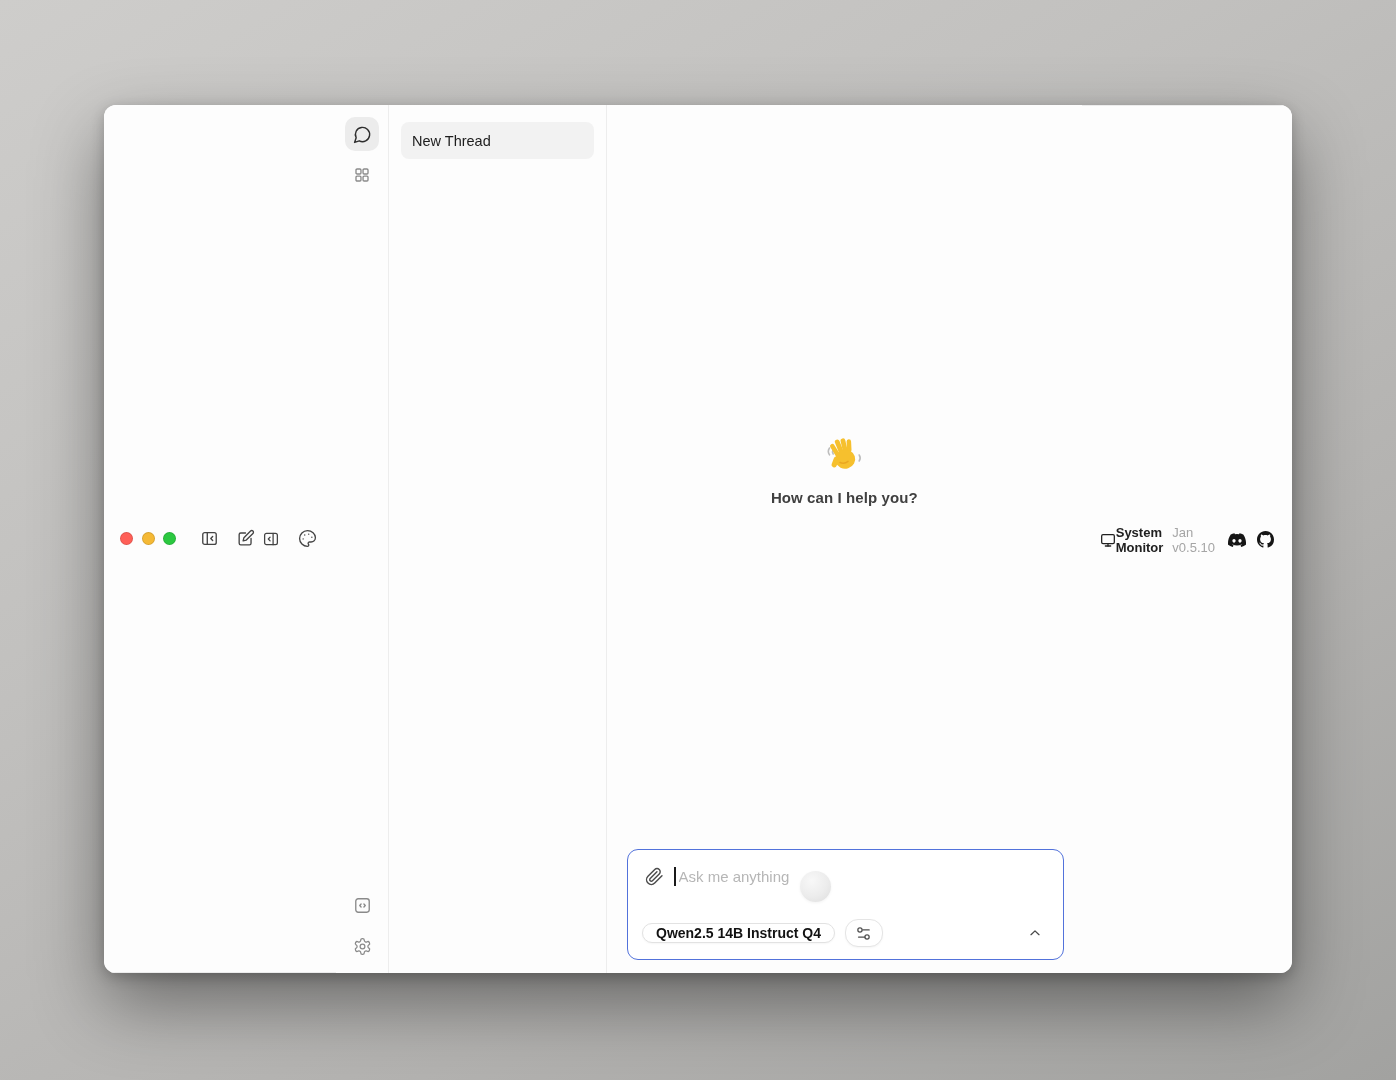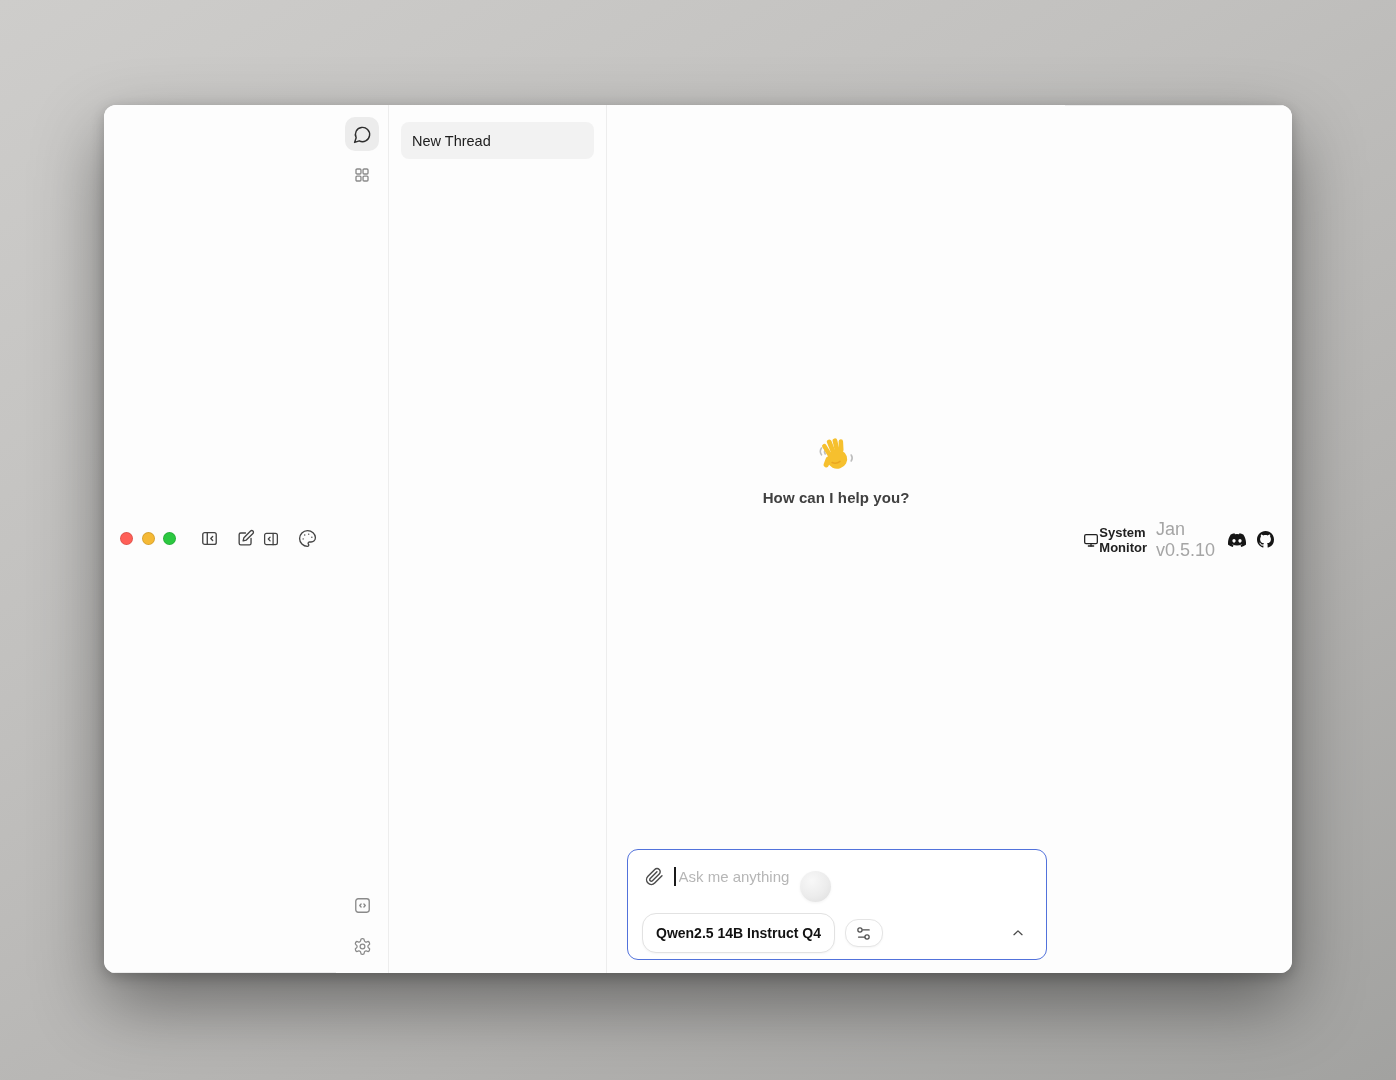--- a/index.html
+++ b/index.html
@@ -50,33 +50,33 @@
   .clip { color:#4b4b4b; flex:0 0 auto; display:flex; }
   .caret { width:1.5px; height:19px; background:#1a1a1a; margin-left:10px; flex:0 0 auto; }
   .ask-input { flex:1; border:none; outline:none; font-size:15px; color:#222;
     font-family:"Liberation Sans","DejaVu Sans",sans-serif; padding-left:3px; background:transparent; }
   .ask-input::placeholder { color:#b6b6b6; }
   .soft-circle { position:absolute; left:172px; top:21px; width:31px; height:31px; border-radius:50%;
     background:radial-gradient(circle at 38% 32%, #f8f8f8 0%, #ececec 55%, #e4e4e4 78%, rgba(235,235,235,0) 100%);
     box-shadow:0 1px 3px rgba(0,0,0,.05); }
   .composer-row2 { position:absolute; left:14px; right:14px; bottom:12px; height:28px;
     display:flex; align-items:center; }
-  .model-pill { height:40px; border:1px solid #e2e2e2; border-radius:14px; background:#fff;
+  .model-pill { height:20px; border:1px solid #e2e2e2; border-radius:14px; background:#fff;
     display:flex; align-items:center; padding:0 13px; font-size:14px; font-weight:700; color:#121212;
     box-shadow:0 1px 2px rgba(0,0,0,.04); }
   .sliders-btn { margin-left:10px; width:38px; height:28px; border:1px solid #e5e5e5; border-radius:13px;
     background:#fff; display:flex; align-items:center; justify-content:center; color:#4f4f4f;
     box-shadow:0 1px 2px rgba(0,0,0,.04); }
   .chevron-btn { margin-left:auto; width:28px; height:26px; display:flex; align-items:center;
     justify-content:center; color:#4a4a4a; }
   
   .statusbar { flex:0 0 36px; border-top:1px solid #ececec; background:#fdfdfd;
     display:flex; align-items:center; justify-content:flex-end; padding:0 18px; }
   .sysmon { display:flex; align-items:center; gap:0; font-size:13px; font-weight:700; color:#202020; }
-  .version { font-size:18px; color:#a5a5a5; margin-left:9px; }
+  .version { font-size:13px; color:#a5a5a5; margin-left:9px; }
   .status-icons { display:flex; align-items:center; gap:11px; margin-left:13px; color:#161616; }
   svg { display:block; }
 </style>
 </head>
 <body>
 
 <div class="window">
 
   <div class="titlebar">
     <div class="lights">

